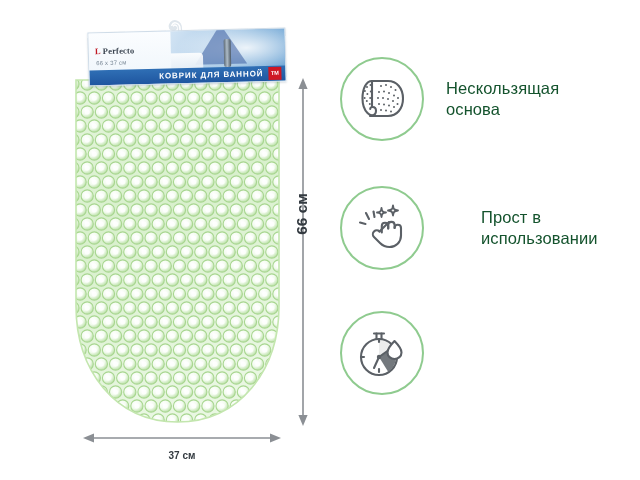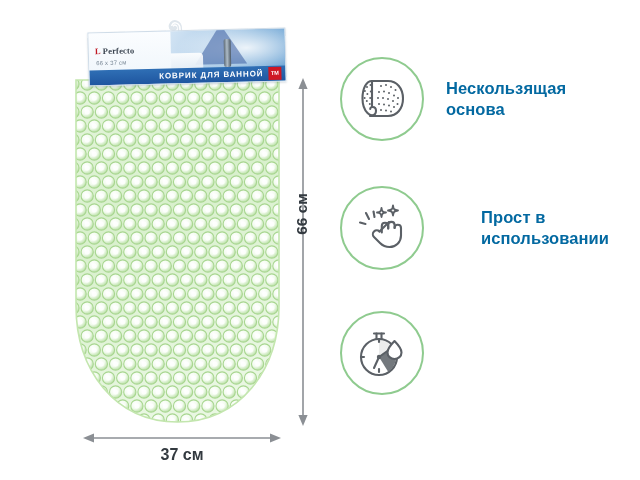--- a/index.html
+++ b/index.html
@@ -94,35 +94,35 @@
   .dim-v { position: absolute; left: 297px; top: 78px; width: 12px; height: 348px; }
   .dim-v-label {
     position: absolute; left: 302px; top: 214px;
     transform: translate(-50%,-50%) rotate(-90deg);
     transform-origin: center center;
     font-size: 15.5px; font-weight: 700; color: #333a40; white-space: nowrap;
   }
   .dim-h { position: absolute; left: 83px; top: 432px; width: 198px; height: 12px; }
   .dim-h-label {
     position: absolute; left: 182px; top: 455px; transform: translate(-50%,-50%);
-    font-size: 16px; font-weight: 700; color: #333a40; white-space: nowrap;
+    font-size: 10px; font-weight: 700; color: #333a40; white-space: nowrap;
   }
 
   
   .features { position: absolute; left: 340px; top: 0; width: 300px; height: 480px; }
   .feature { position: absolute; left: 0; display: flex; align-items: center; }
   .feature-badge {
     width: 84px; height: 84px; border-radius: 50%;
     border: 2.5px solid #8fcb8f; box-sizing: border-box;
     display: flex; align-items: center; justify-content: center; flex: 0 0 auto;
     background: #ffffff;
   }
   .feature-text {
-    margin-left: 22px; font-size: 16.5px; font-weight: 700;
-    color: #0369a1; line-height: 1.28; letter-spacing: .1px;
+    margin-left: 22px; font-size: 16.5px; font-weight: 400;
+    color: #14532d; line-height: 1.28; letter-spacing: .1px;
   }
   .feature-text div { white-space: nowrap; }
 </style>
 </head>
 <body>
 
 <div id="canvas">
 
   <div class="product-area">
 

